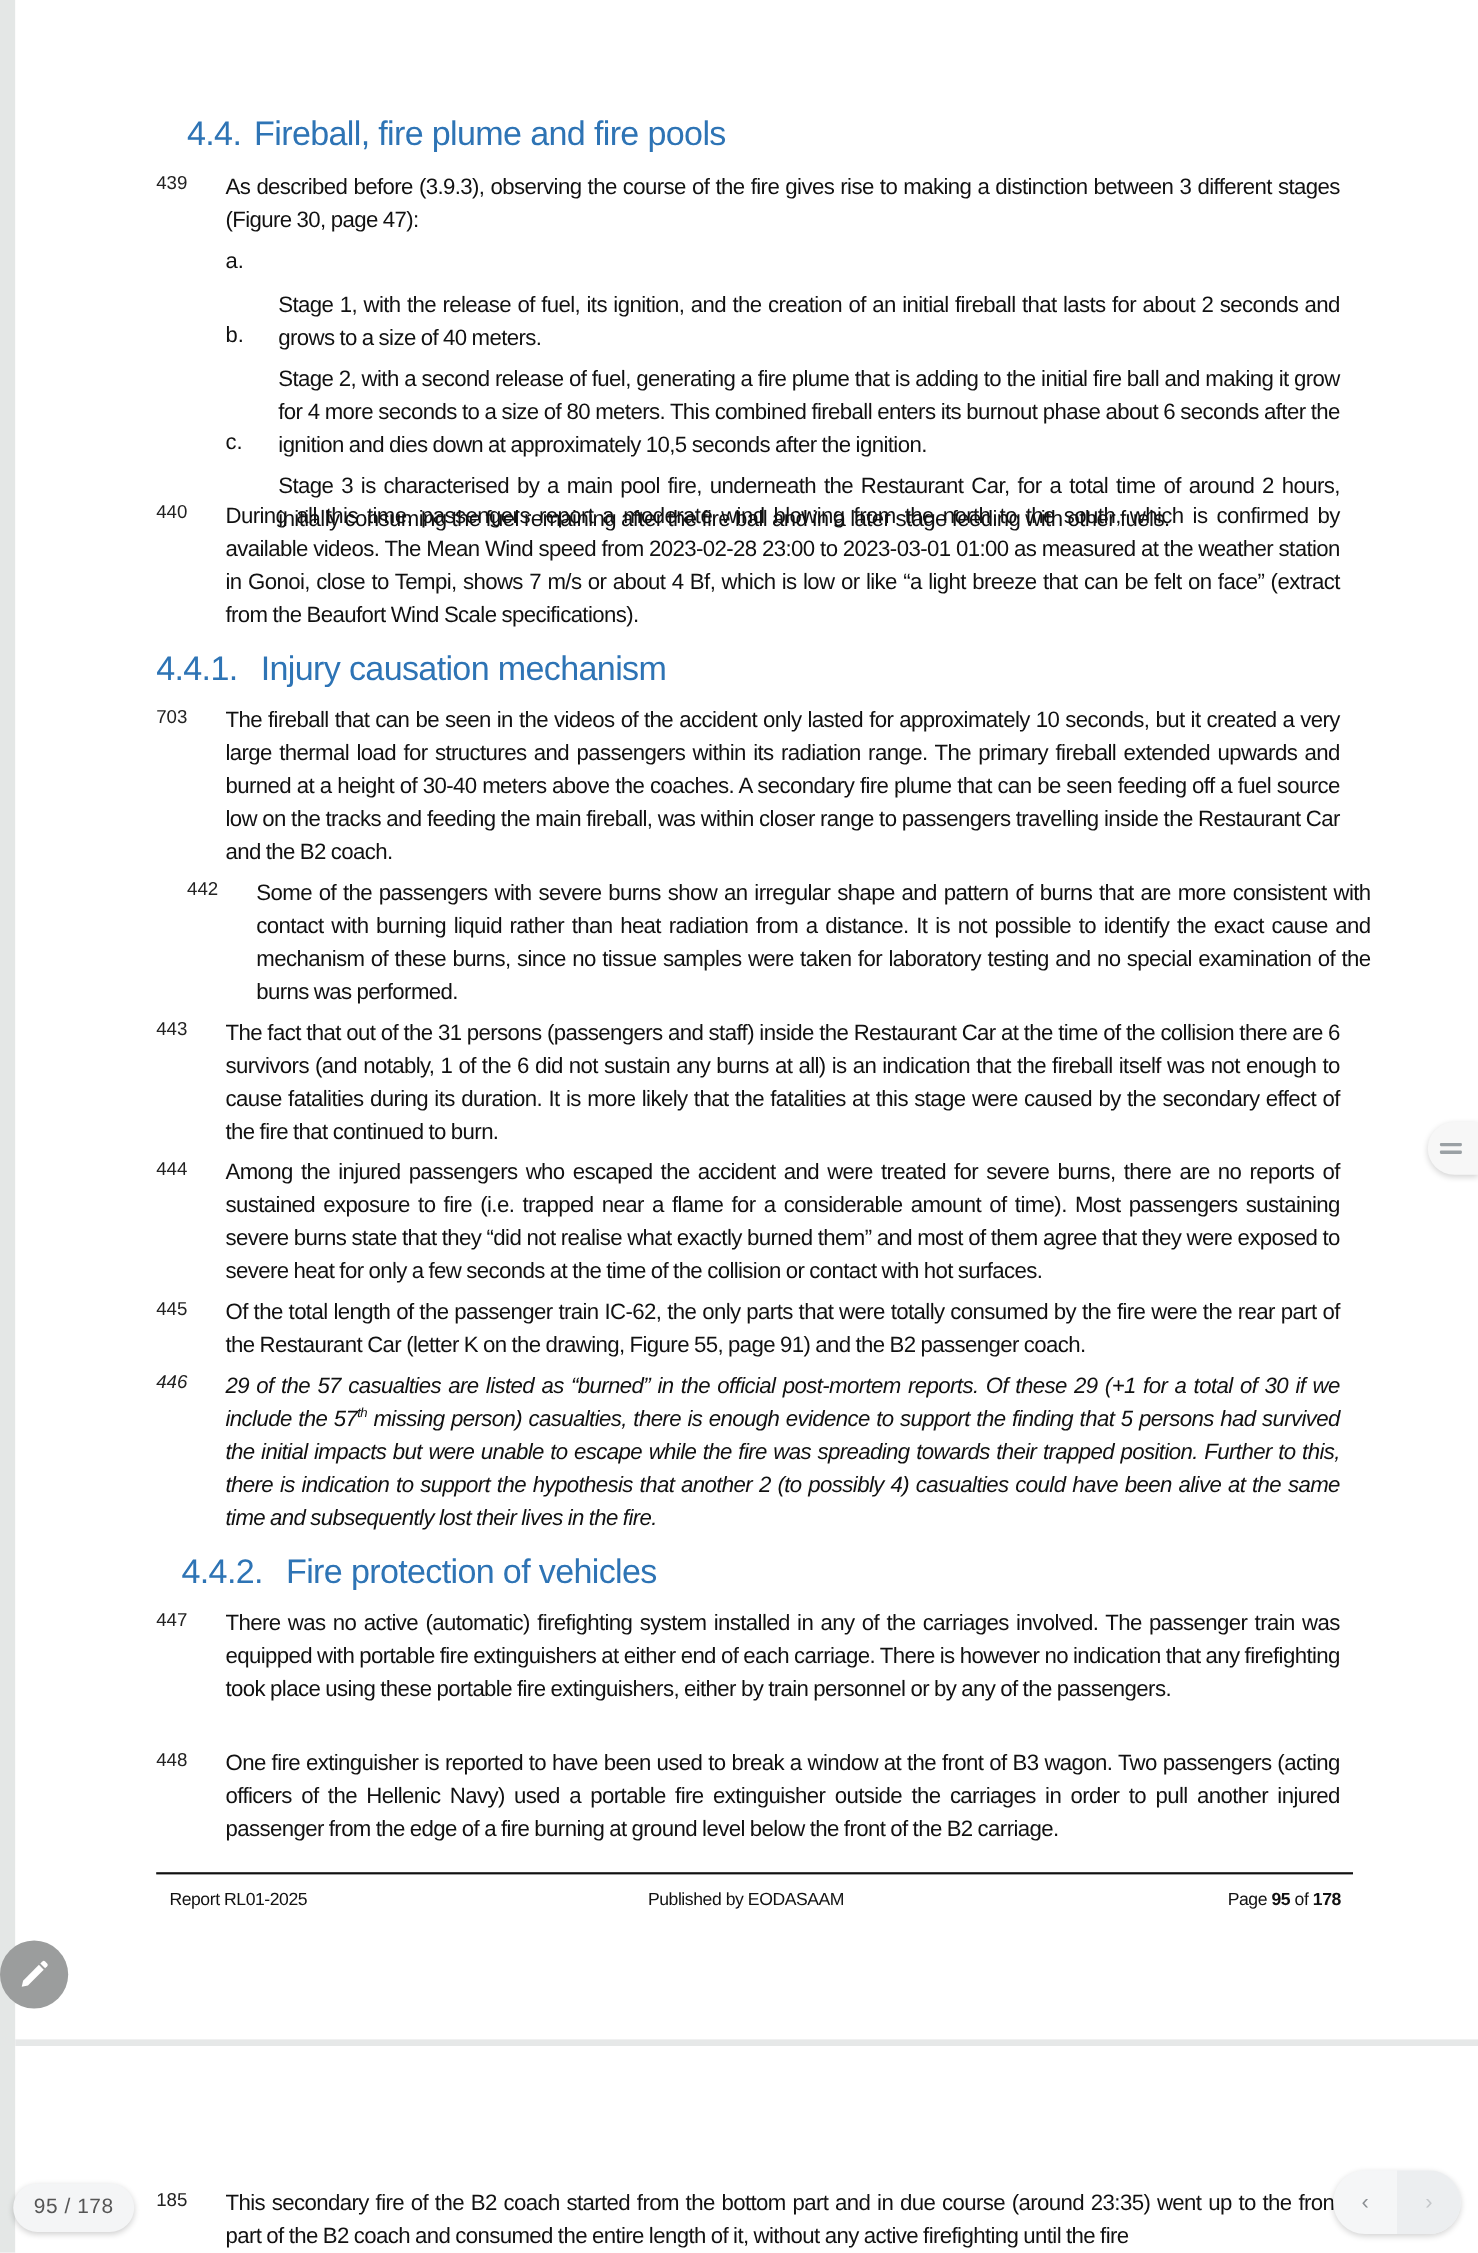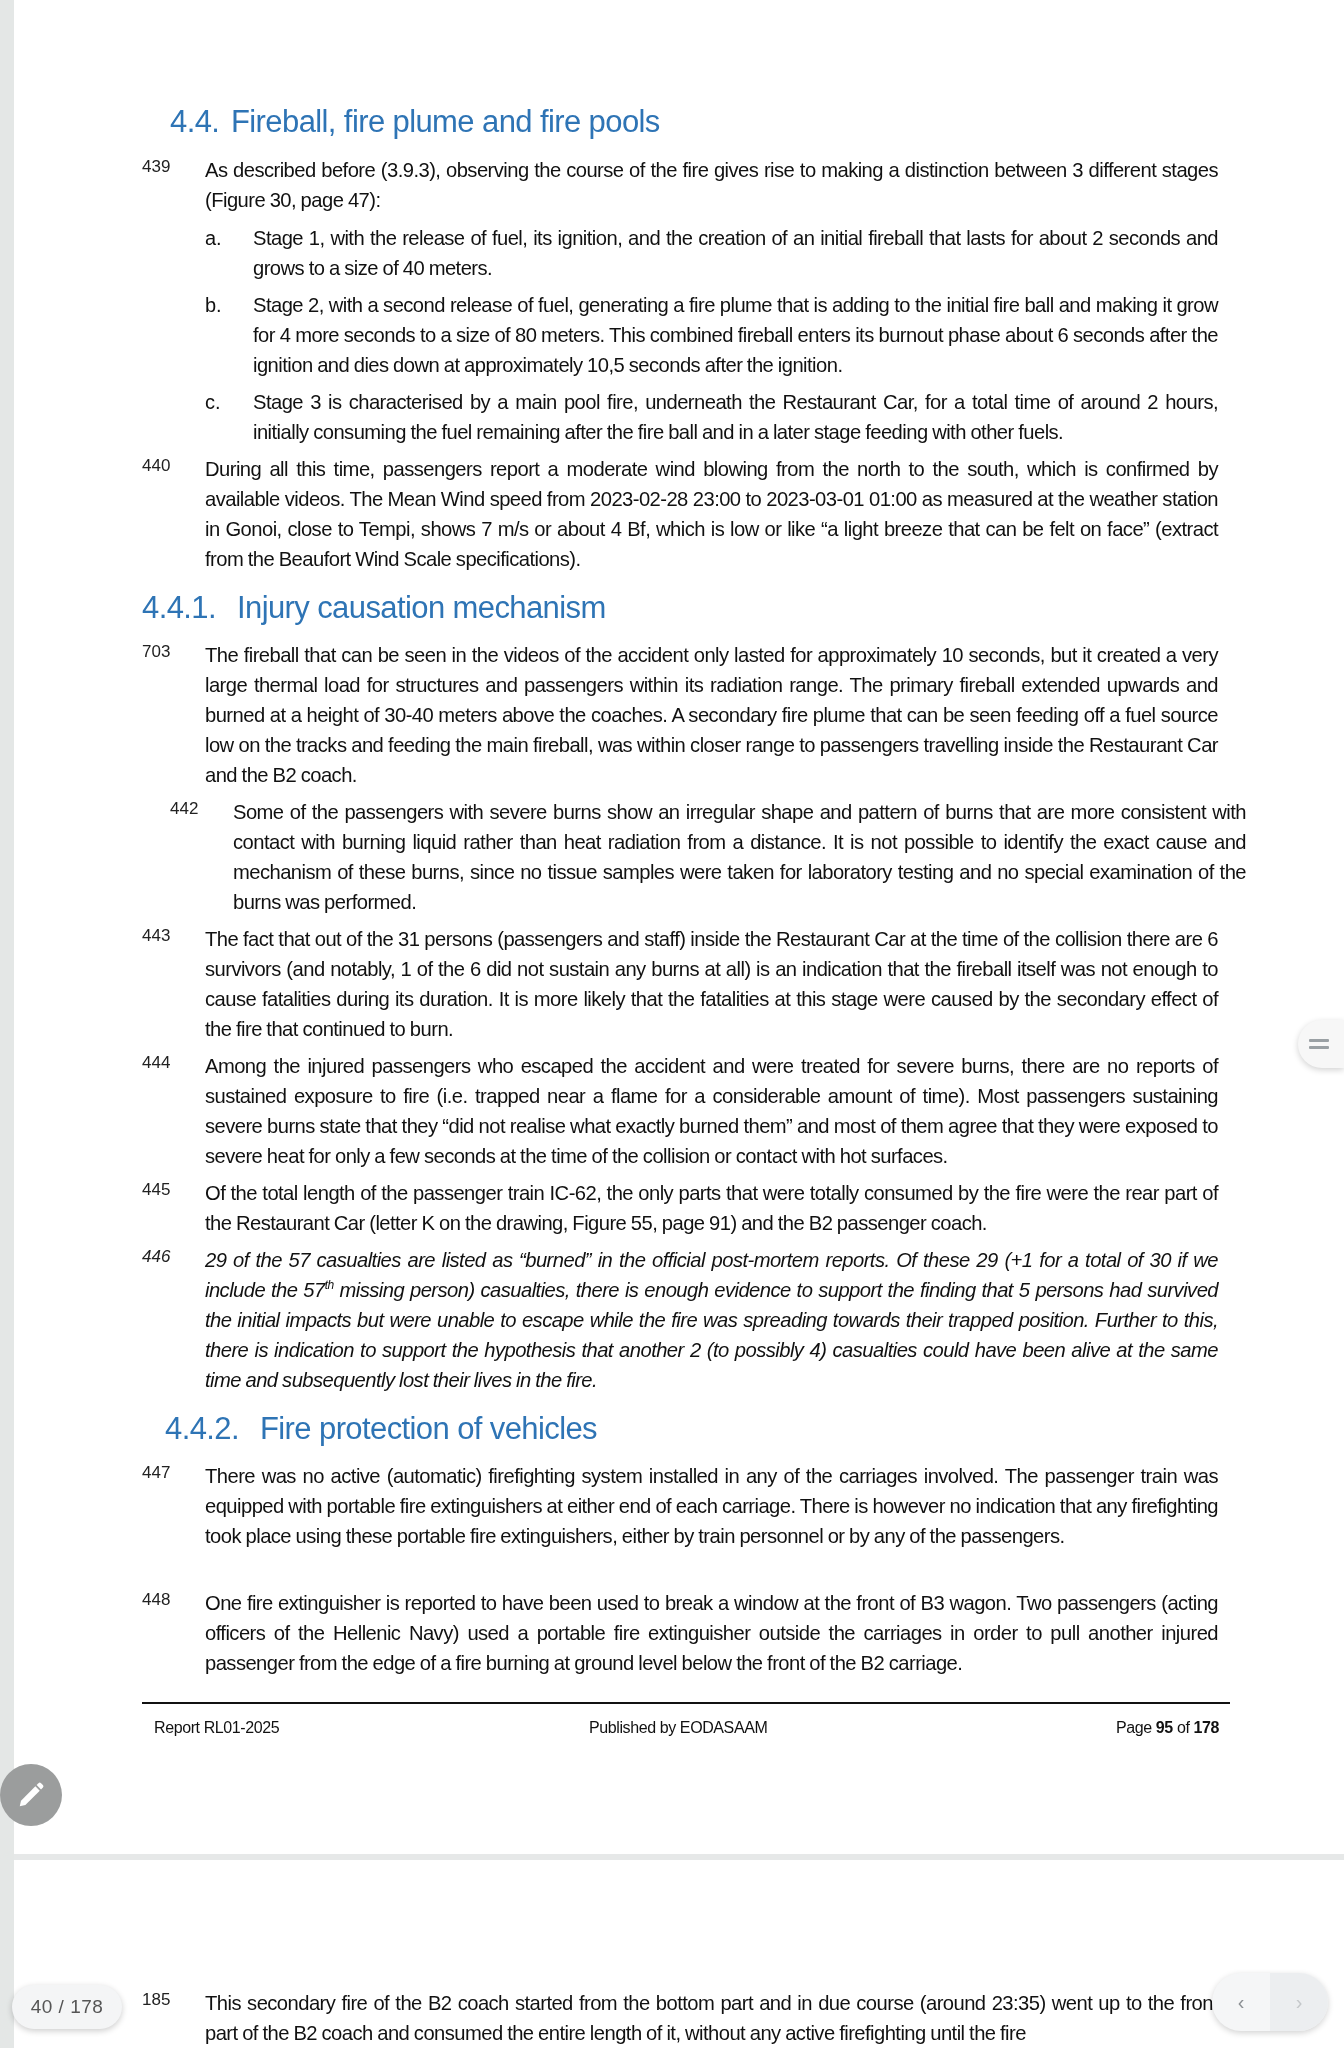--- a/index.html
+++ b/index.html
@@ -20,21 +20,21 @@
   }
   .h2 .num { display:inline-block; }
   .para { position:absolute; left:142px; width:1076px; }
   .pnum { position:absolute; left:0; top:2px; font-size:17px; color:#222; }
   .ptext {
     margin-left:63px; font-size:20.2px; line-height:30px; text-align:justify;
     letter-spacing:-0.55px; word-spacing:-0.5px;
   }
   .sub { position:absolute; left:205px; width:1013px; }
   .sub .lbl { position:absolute; left:0; top:0; font-size:20px; line-height:30px; }
-  .sub .ptext { margin-left:48px; }
+  .sub .ptext { margin-left:48px;margin-top:40px; }
   sup { font-size:12px; line-height:0; }
 
   .footer-rule { position:absolute; left:142px; width:1088px; top:1702px; height:2px; background:#111; }
   .footer { position:absolute; top:1719px; font-size:16px; letter-spacing:-0.4px; color:#111; }
   .footer b { font-weight:bold; }
 
   .edit-fab {
     position:absolute; left:0; top:1764px; width:62px; height:62px; border-radius:50%;
     background:#9b9d9d; display:flex; align-items:center; justify-content:center;
   }
@@ -161,21 +161,21 @@
   </div>
 </div>
 
 <div class="edit-fab">
   <svg width="30" height="30" viewBox="0 0 24 24">
     <path d="M3 21 L4 16.5 L15.5 5 L19 8.5 L7.5 20 Z" fill="#fff"></path>
     <path d="M16.5 4 L18 2.5 Q19 1.5 20 2.5 L21.5 4 Q22.5 5 21.5 6 L20 7.5 Z" fill="#fff"></path>
   </svg>
 </div>
 
-<div class="page-indicator">40 / 178</div>
+<div class="page-indicator">95 / 178</div>
 
 <div class="nav-pill">
   <div class="btn prev">
       <span>‹</span>
     </div>
   <div class="btn next">
       <span>›</span>
     </div>
 </div>
 

